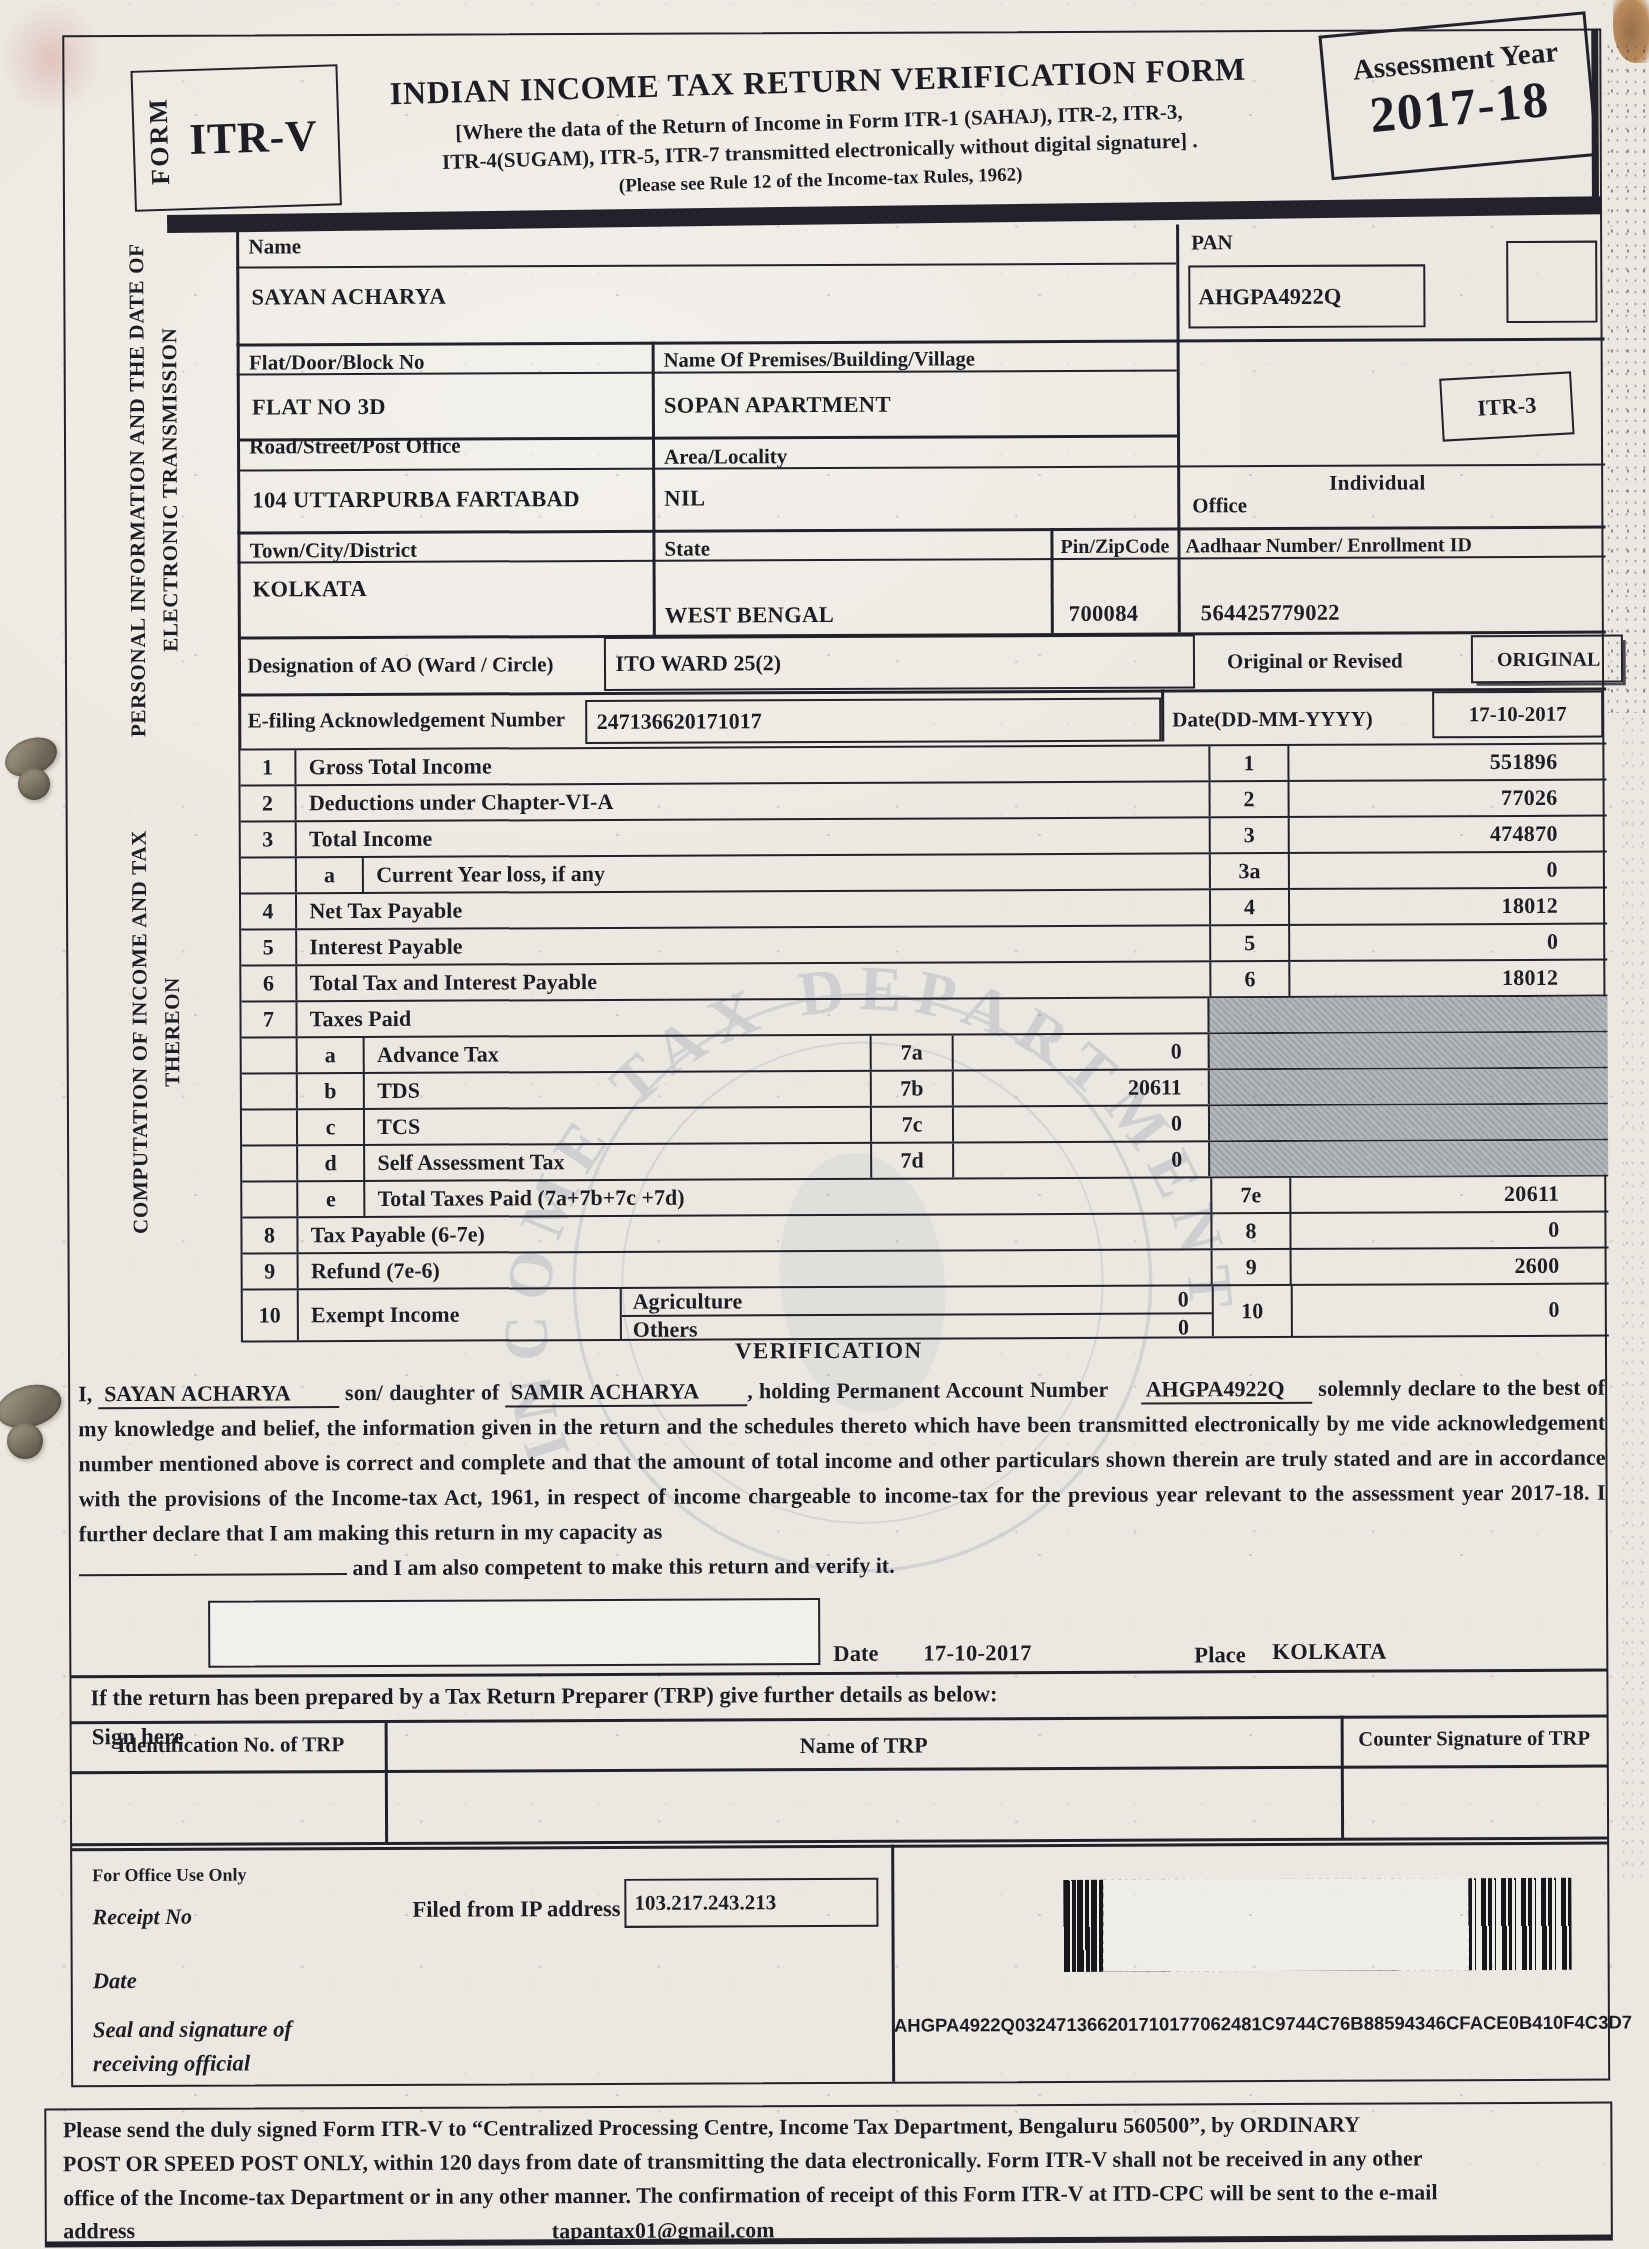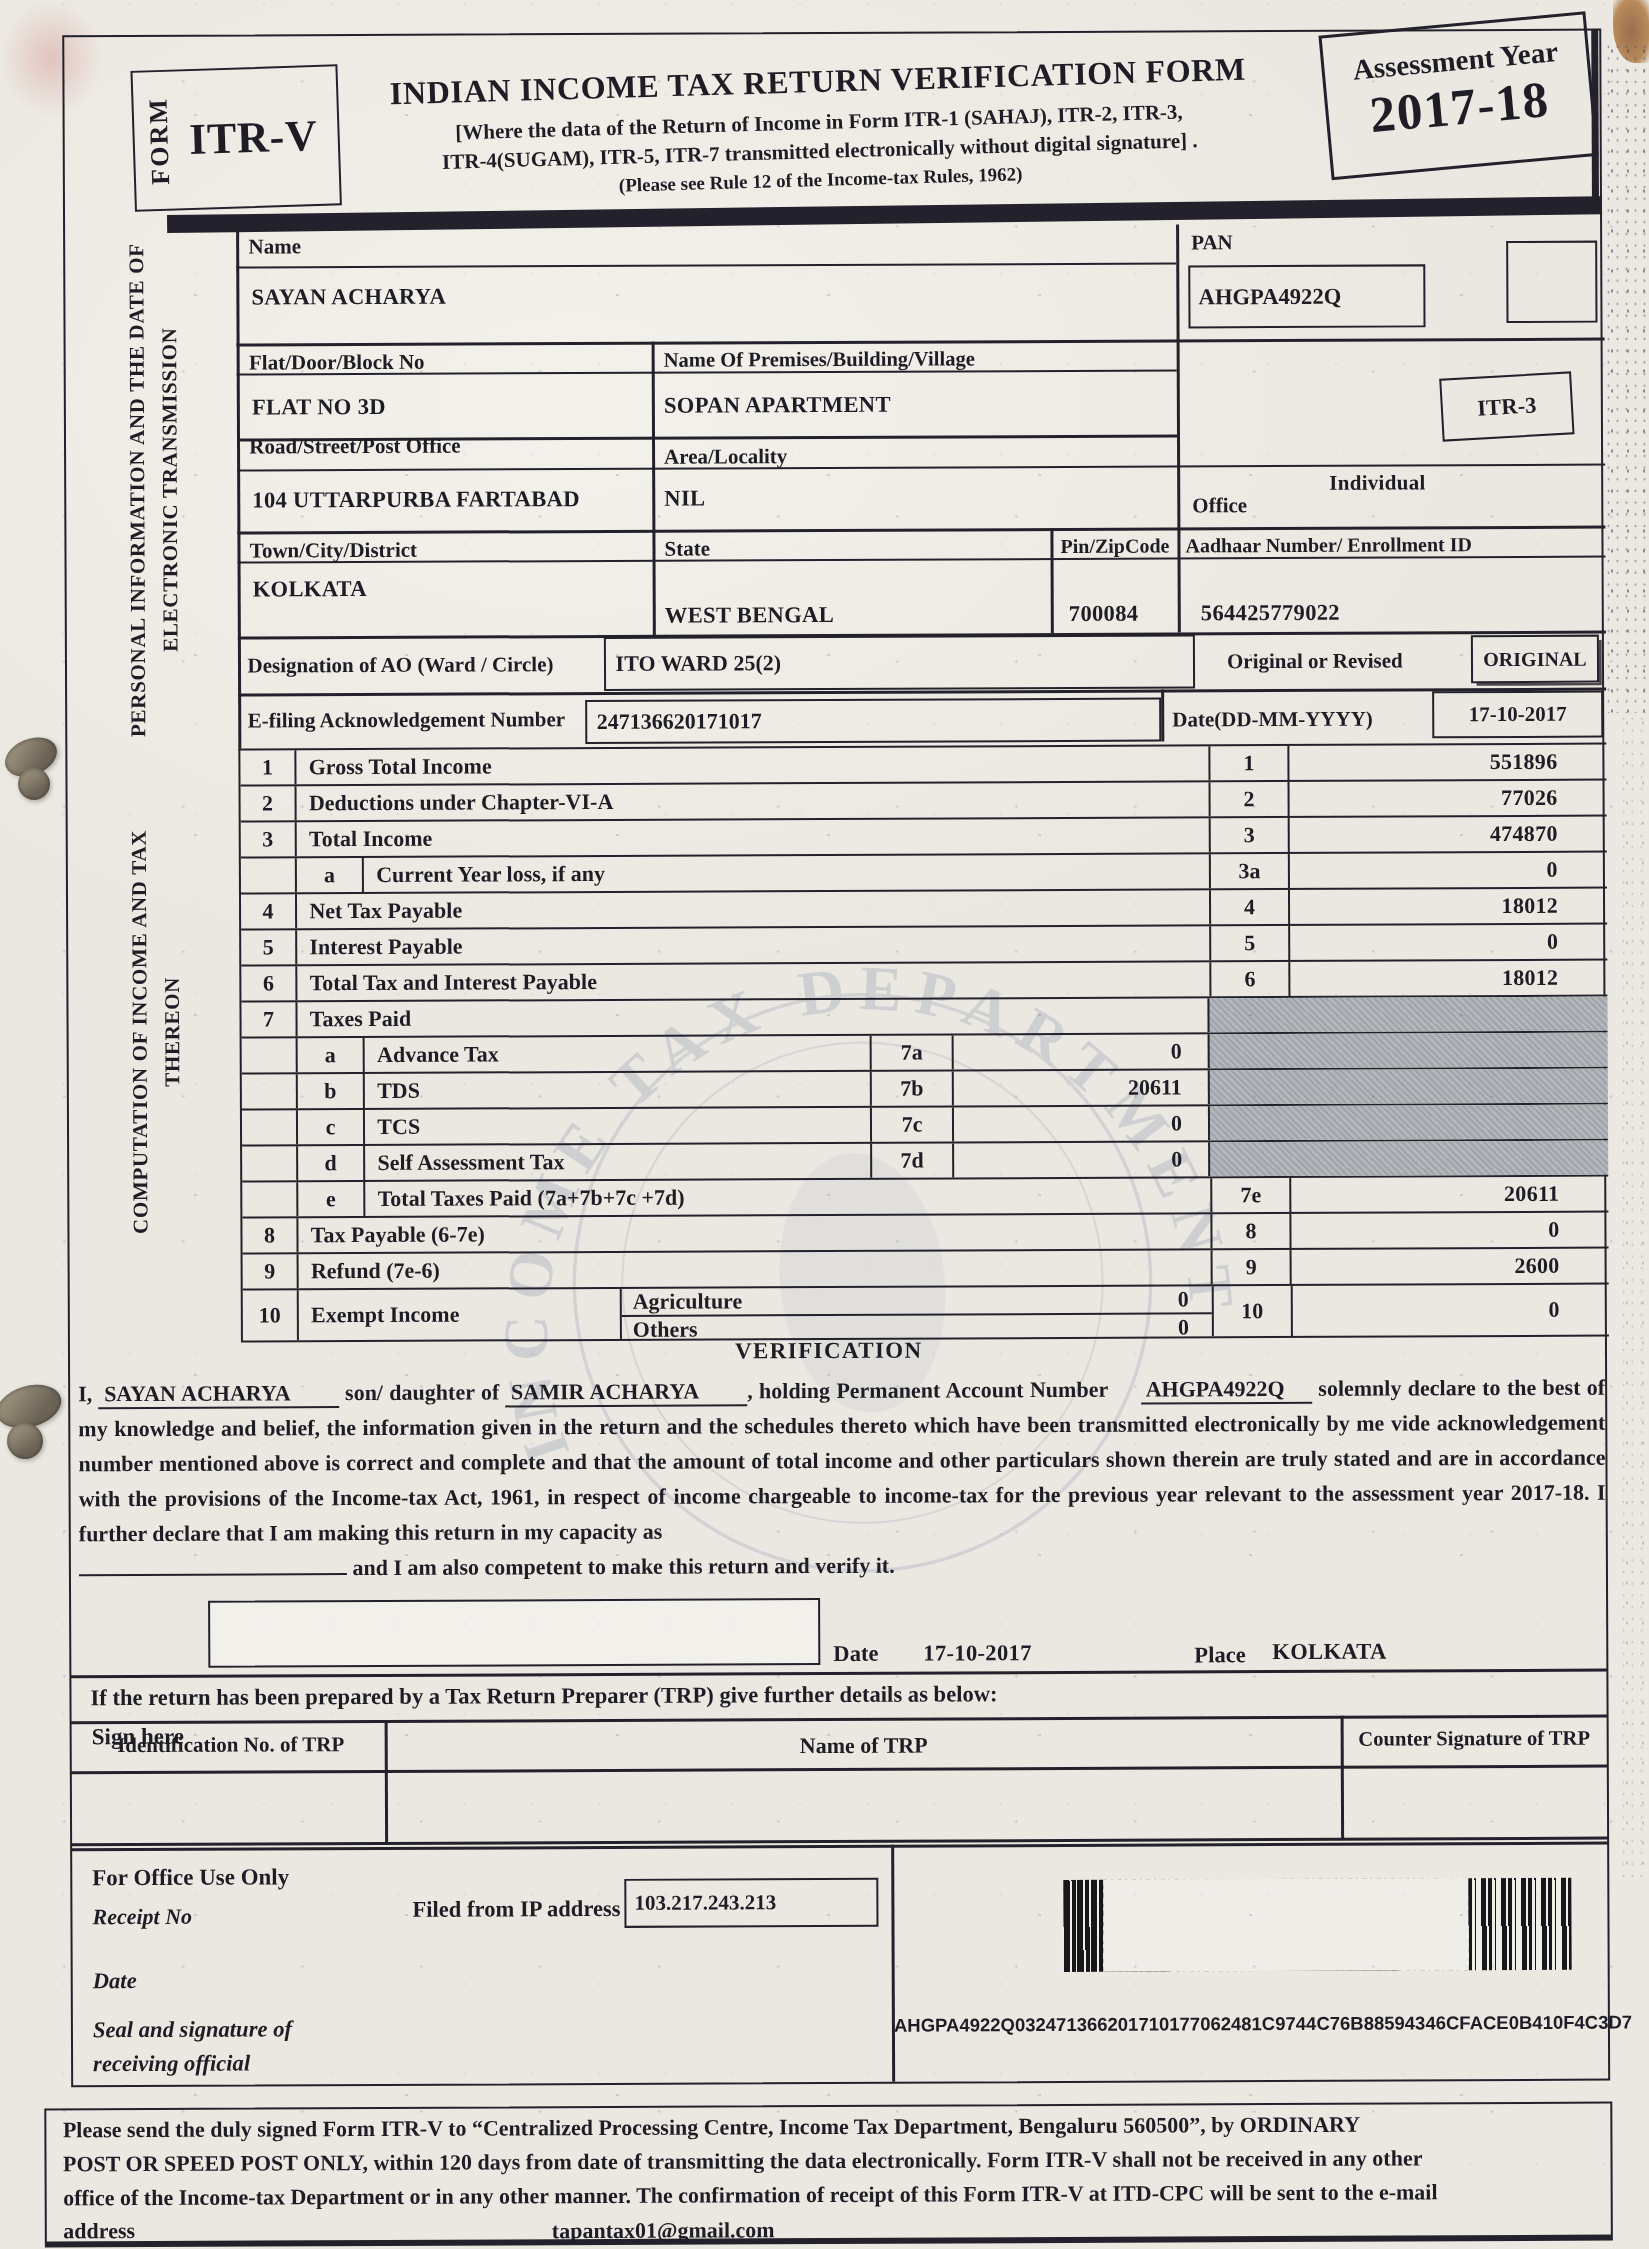--- a/index.html
+++ b/index.html
@@ -179,21 +179,21 @@
       <div class="val" style="left:15px;top:348px;">KOLKATA</div>
       <div class="val" style="left:427px;top:376px;">WEST BENGAL</div>
       <div class="val" style="left:831px;top:376px;">700084</div>
       <div class="val" style="left:963px;top:376px;">564425779022</div>
 
       <div class="lbl" style="left:9.6px;top:425px;">Designation of AO (Ward / Circle)</div>
       <div class="bx" style="left:366px;top:410px;width:591px;height:54px;display:flex;align-items:center;">
         <span style="font-weight:bold;font-size:22px;padding-left:9.6px;">ITO WARD 25(2)</span>
       </div>
       <div class="lbl" style="left:989px;top:425px;">Original or Revised</div>
-      <div class="bx" style="left:1233px;top:412px;width:128px;height:48px;display:flex;align-items:center;justify-content:center;box-shadow:4.1px 4.1px 0 -1.4px rgba(35,33,43,.8);">
+      <div class="bx" style="left:1233px;top:412px;width:152px;height:48px;display:flex;align-items:center;justify-content:flex-start;box-shadow:4.1px 4.1px 0 -1.4px rgba(35,33,43,.8);padding-left:24px;">
         <span style="font-weight:bold;font-size:20px;">ORIGINAL</span>
       </div>
 
       <div class="lbl" style="left:9.6px;top:480px;">E-filing Acknowledgement Number</div>
       <div class="bx" style="left:347px;top:473px;width:576px;height:44px;display:flex;align-items:center;">
         <span style="font-weight:bold;font-size:22px;padding-left:9.6px;">247136620171017</span>
       </div>
       <div class="lbl" style="left:934px;top:483px;">Date(DD-MM-YYYY)</div>
       <div class="bx" style="left:1194px;top:468px;width:171px;height:47px;display:flex;align-items:center;justify-content:center;">
         <span style="font-weight:bold;font-size:21px;">17-10-2017</span>
@@ -347,21 +347,21 @@
     <div class="ln" style="left:68px;top:1768px;width:1537px;height:2.7px;"></div>
     <div class="ln" style="left:68px;top:1840px;width:1537px;height:2.7px;"></div>
     <div class="ln" style="left:382px;top:1718px;width:2.7px;height:124px;"></div>
     <div class="ln" style="left:1338px;top:1718px;width:2.7px;height:124px;"></div>
     <div class="lbl" style="left:77px;top:1730px;width:302px;text-align:center;white-space:normal;font-size:21px;">Identification No. of TRP</div>
     <div class="lbl" style="left:385px;top:1733px;width:952px;text-align:center;font-size:22px;">Name of TRP</div>
     <div class="lbl" style="left:1341px;top:1730px;width:261px;text-align:center;white-space:normal;font-size:20.6px;">Counter Signature of TRP</div>
 
     <div class="ln" style="left:68px;top:1845px;width:1537px;height:3.4px;"></div>
     <div class="ln" style="left:888px;top:1845px;width:2.7px;height:237px;"></div>
-    <div class="lbl" style="left:89px;top:1862px;font-size:23px;">For Office Use Only</div>
+    <div class="lbl" style="left:89px;top:1862px;font-size:18px;">For Office Use Only</div>
     <div class="lbl it" style="left:89px;top:1901px;font-size:22px;">Receipt No</div>
     <div class="lbl" style="left:409px;top:1895px;font-size:22.6px;">Filed from IP address</div>
     <div class="bx" style="left:621px;top:1878px;width:254px;height:49px;display:flex;align-items:center;">
       <span style="font-weight:bold;font-size:21px;padding-left:8.2px;">103.217.243.213</span>
     </div>
     <div class="lbl it" style="left:89px;top:1965px;font-size:22.6px;">Date</div>
     <div class="lbl it" style="left:89px;top:2014px;font-size:22.6px;">Seal  and  signature  of</div>
     <div class="lbl it" style="left:89px;top:2048px;font-size:22.6px;">receiving  official</div>
     <div class="barcode">
       <div class="b-left"></div>

